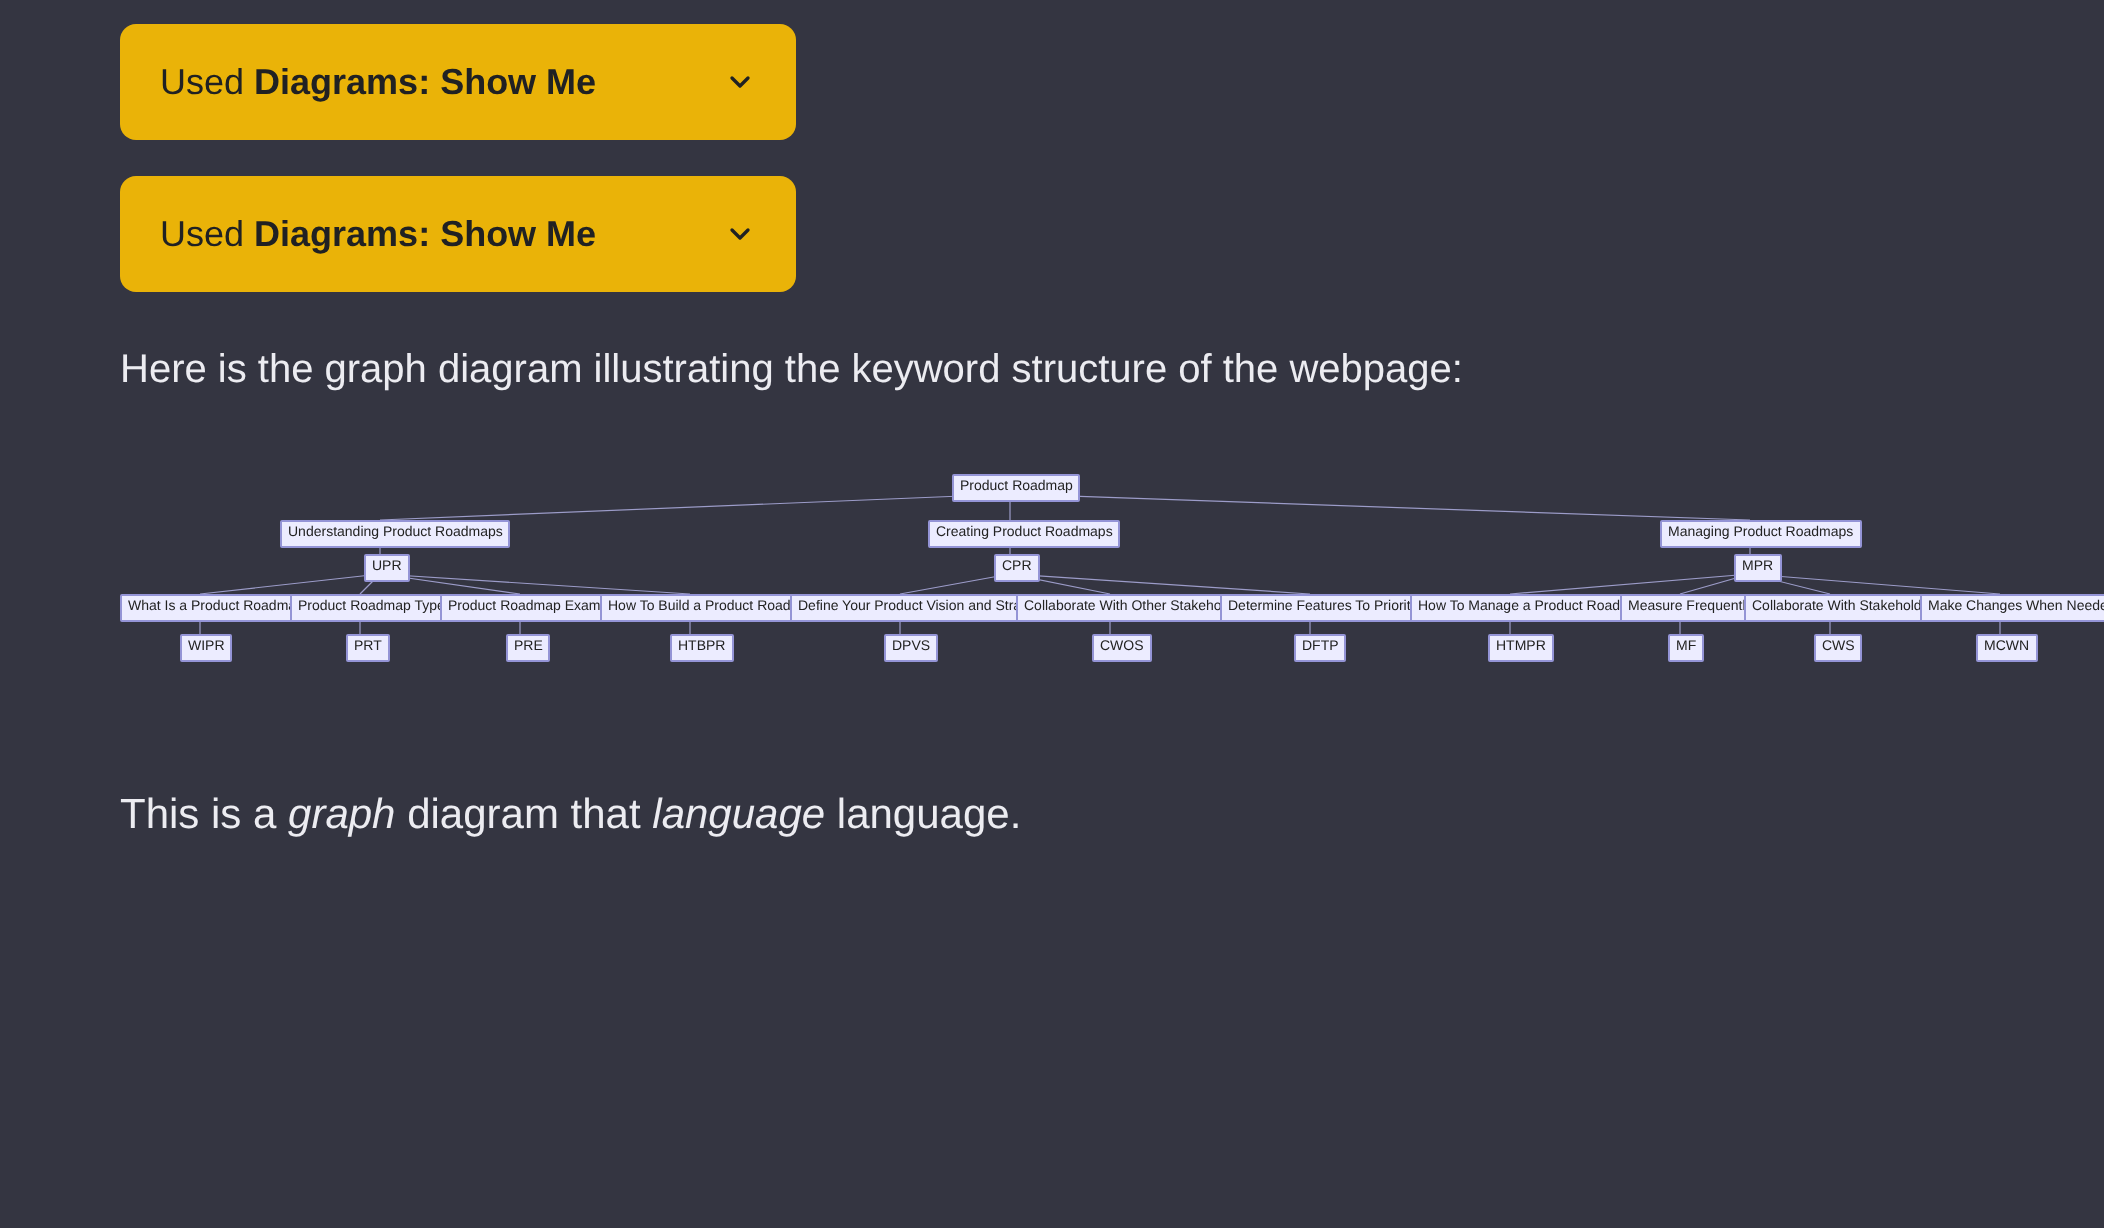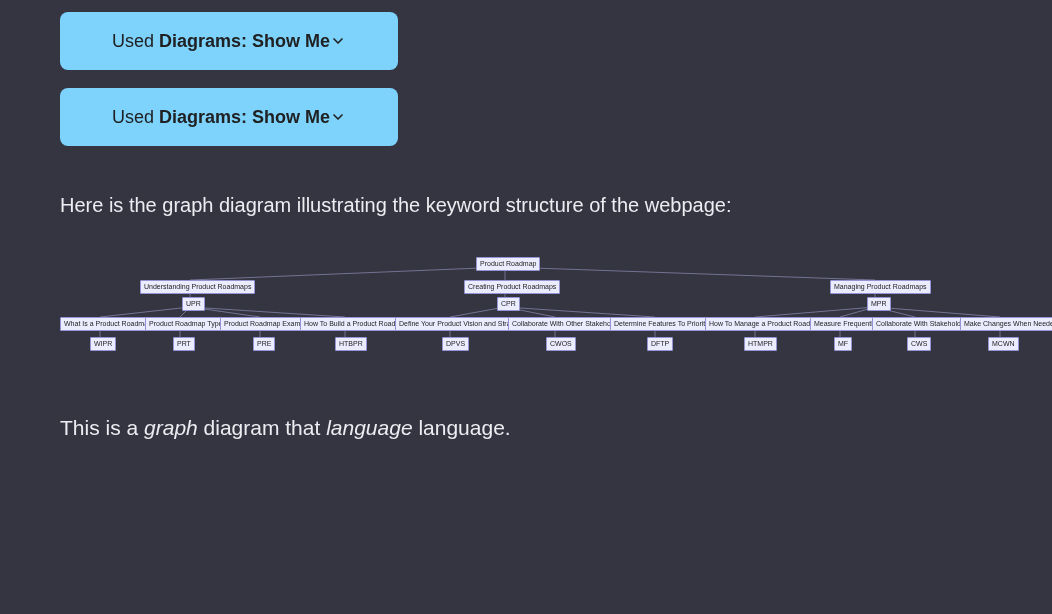--- a/index.html
+++ b/index.html
@@ -14,45 +14,45 @@
   }
   .content {
     padding: 12px 60px 0 60px;
   }
   .intro-text {
     font-size: 20px;
     line-height: 1.5;
     margin-bottom: 28px;
   }
   .plugin-card {
-    background: #7dd3fc;
+    background: #eab308;
     color: #202123;
     border-radius: 8px;
     width: 338px;
     height: 58px;
     display: flex;
     align-items: center;
     padding: 0 20px;
     margin-bottom: 18px;
     cursor: pointer;
     font-size: 18px;
-    justify-content: center;
+    justify-content: space-between;
   }
   .plugin-card .chevron {
     width: 16px;
     height: 16px;
     display: flex;
     align-items: center;
     justify-content: center;
   }
   .plugin-card svg { stroke: #202123; }
   .mid-text {
     font-size: 20px;
     line-height: 1.5;
-    margin-top: 44px;
+    margin-top: 24px;
     margin-bottom: 32px;
   }
   .diagram {
     position: relative;
     width: 990px;
     height: 120px;
     margin-left: 0px;
     margin-bottom: 40px;
   }
   .node {

